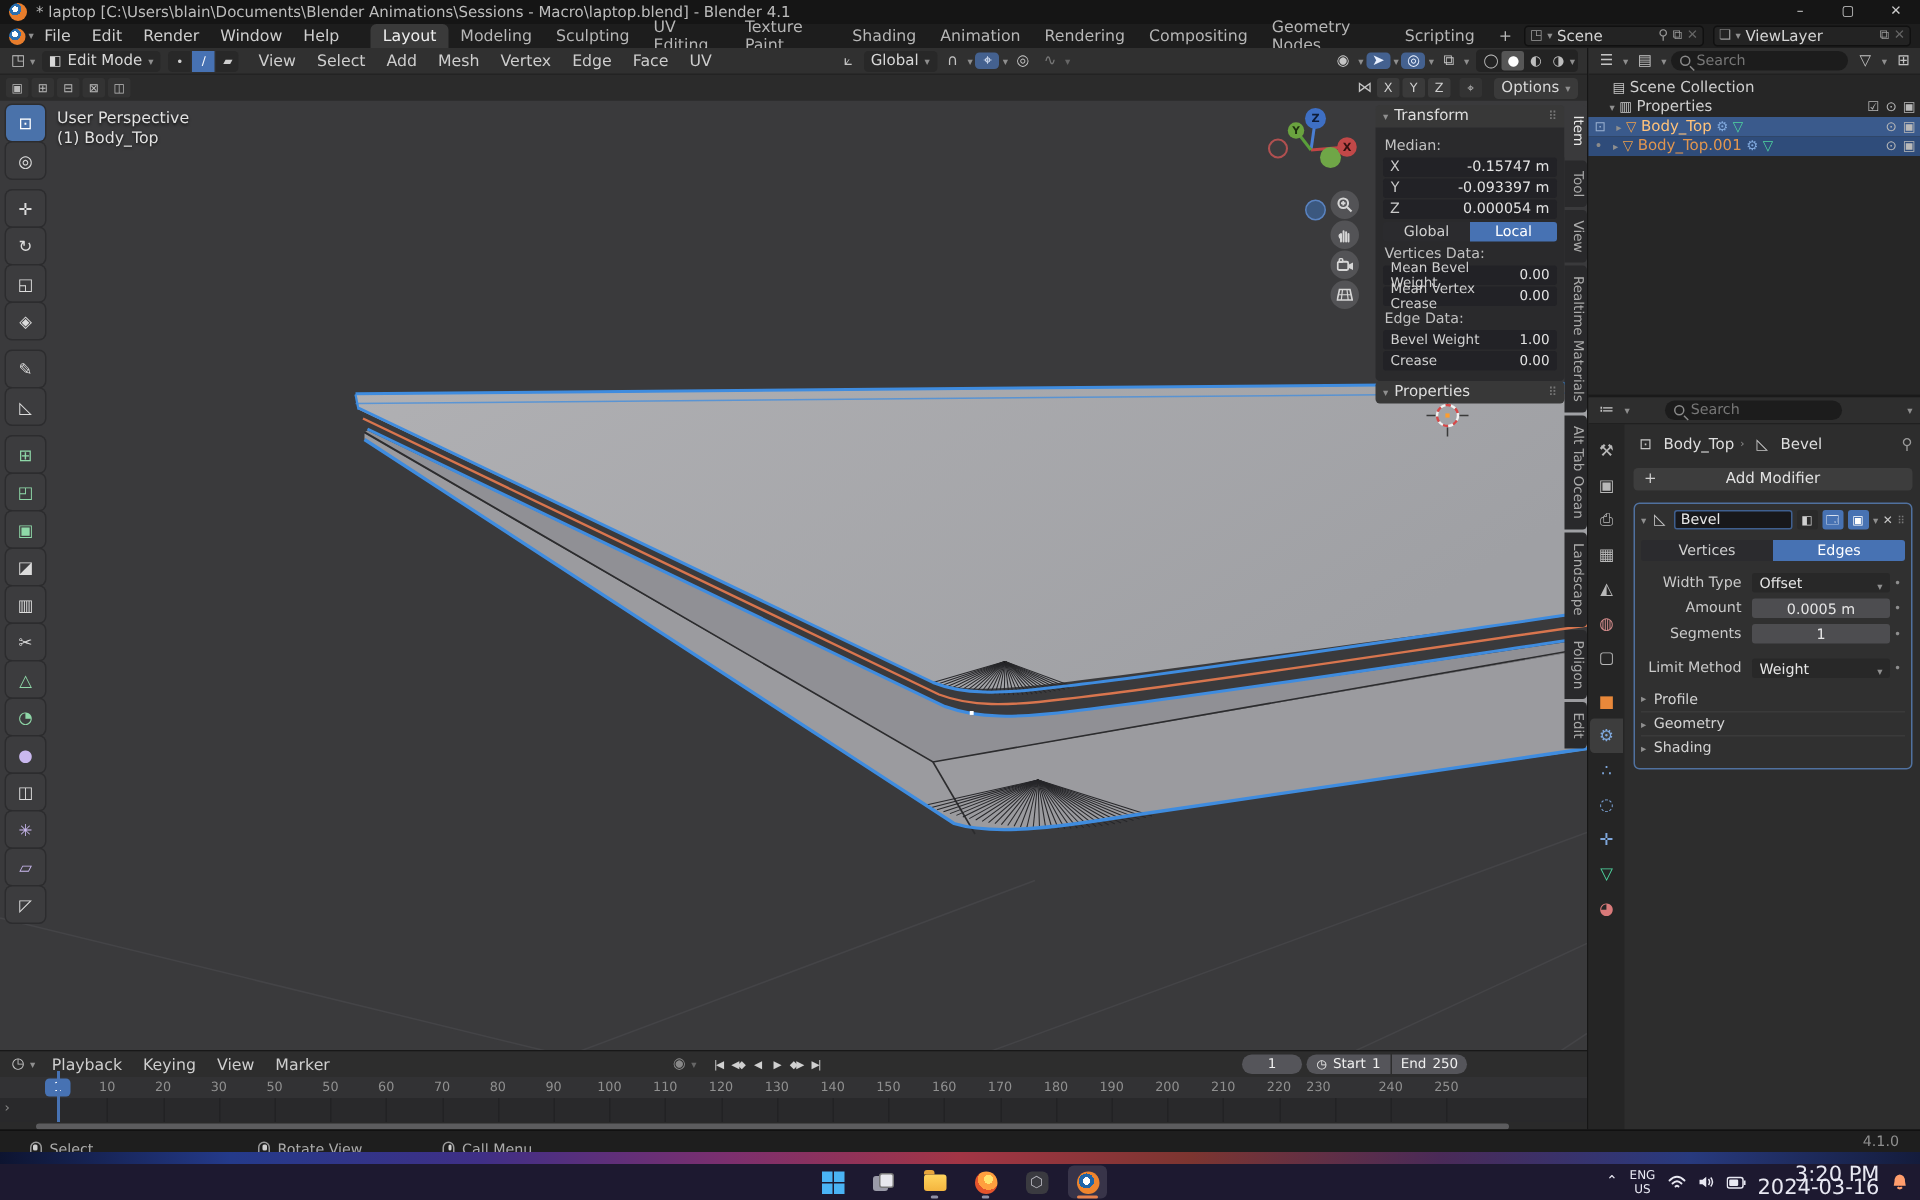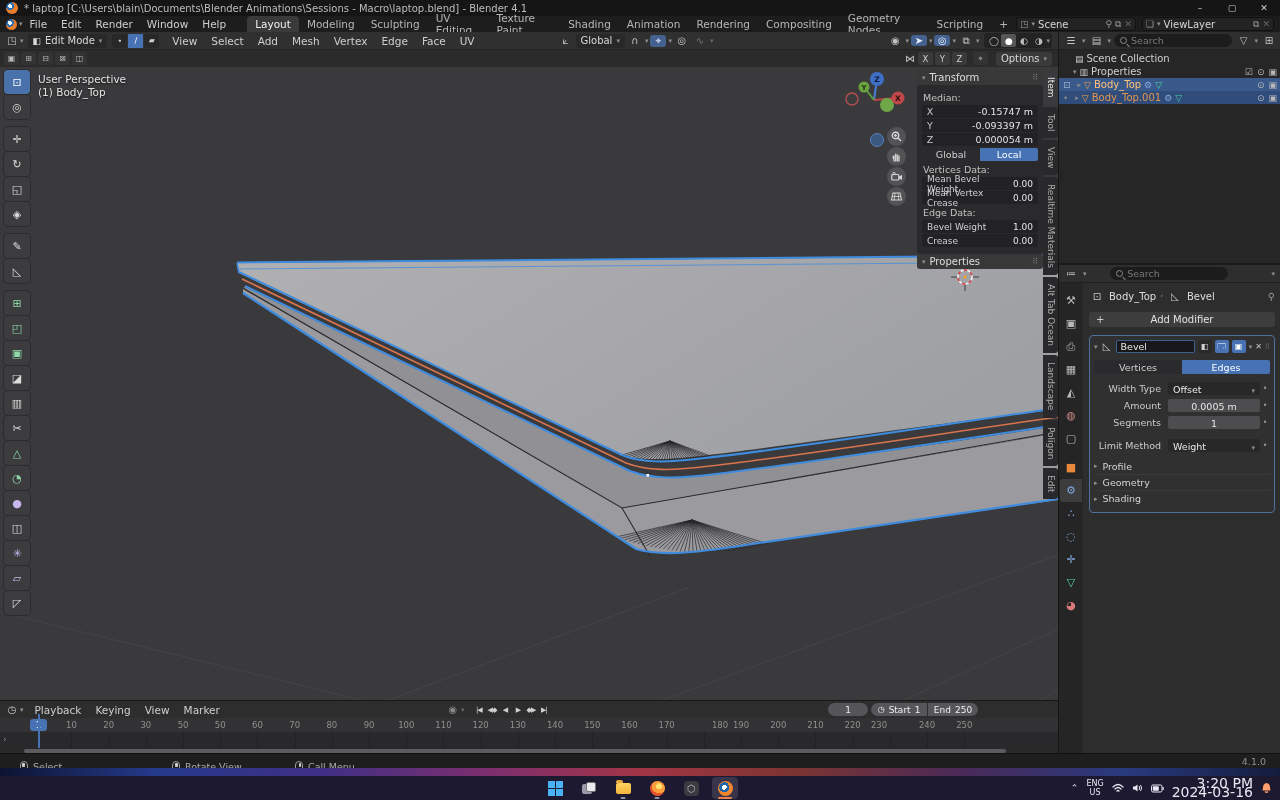--- a/index.html
+++ b/index.html
@@ -762,21 +762,21 @@
         <span class="tick" style="left: 331.88px;">80</span>
         <span class="tick" style="left: 369.08px;">90</span>
         <span class="tick" style="left: 406.28px;">100</span>
         <span class="tick" style="left: 443.48px;">110</span>
         <span class="tick" style="left: 480.68px;">120</span>
         <span class="tick" style="left: 517.88px;">130</span>
         <span class="tick" style="left: 555.08px;">140</span>
         <span class="tick" style="left: 592.28px;">150</span>
         <span class="tick" style="left: 629.48px;">160</span>
         <span class="tick" style="left: 666.68px;">170</span>
-        <span class="tick" style="left: 720px;">180</span>
+        <span class="tick" style="left: 704px;">180</span>
         <span class="tick" style="left: 741.08px;">190</span>
         <span class="tick" style="left: 778.28px;">200</span>
         <span class="tick" style="left: 815.48px;">210</span>
         <span class="tick" style="left: 852.68px;">220</span>
         <span class="tick" style="left: 879px;">230</span>
         <span class="tick" style="left: 927.08px;">240</span>
         <span class="tick" style="left: 964.28px;">250</span>
       </div>
     <div id="tl-track">
       <span style="position:absolute;left:3px;top:2px;color:#8a8a8a;font-size:9px">›</span>

